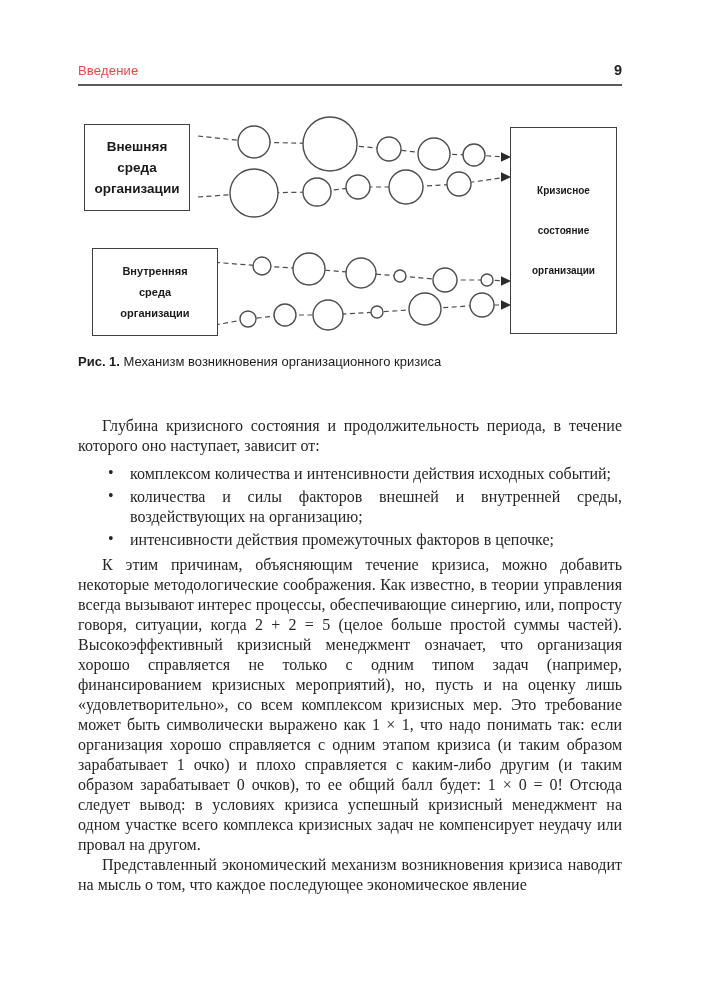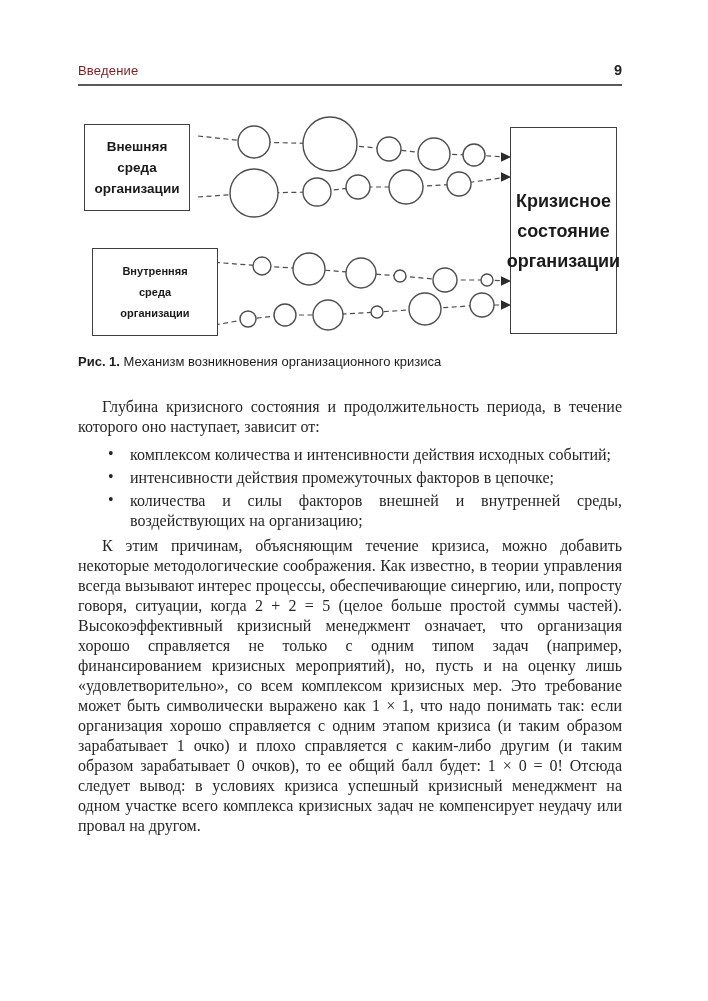--- a/index.html
+++ b/index.html
@@ -13,50 +13,50 @@
     font-family: "Liberation Serif", serif;
     color: #262626;
   }
   
   .runhead {
     display: flex; justify-content: space-between; align-items: baseline;
     padding-top: 62px; padding-bottom: 6px;
     border-bottom: 2px solid #5a5a5a;
     font-family: "Liberation Sans", sans-serif;
   }
-  .runhead .sec { font-size: 13px; color: #7f1d1d; letter-spacing: .2px; }
+  .runhead .sec { font-size: 13px; color: #ef4444; letter-spacing: .2px; }
   .runhead .num { font-size: 14.5px; font-weight: bold; color: #222; }
 
   
   .figure { margin-top: 28px; }
   .diagram { position: relative; width: 544px; height: 232px; }
   .diagram svg { position: absolute; left: 0; top: 0; }
   .dbox {
     position: absolute; box-sizing: border-box;
     border: 1.5px solid #3f3f3f;
     display: flex; align-items: center; justify-content: center;
     text-align: center;
     font-family: "Liberation Sans", sans-serif;
     font-weight: bold; color: #1a1a1a;
     white-space: pre-line;
     background: #fff;
   }
   .dbox.external { left: 6px; top: 10px;  width: 106px; height: 87px;  font-size: 13.5px; line-height: 21px; }
   .dbox.internal { left: 14px; top: 134px; width: 126px; height: 88px;  font-size: 11px; line-height: 21px; }
-  .dbox.crisis   { left: 432px; top: 13px; width: 107px; height: 207px; font-size: 18px;  line-height: 30px; }
+  .dbox.crisis   { left: 432px; top: 13px; width: 107px; height: 207px; font-size: 10px;  line-height: 40px; }
 
   .caption {
     margin-top: 8px; text-align: left;
     font-family: "Liberation Sans", sans-serif;
     font-size: 13px; color: #1d1d1d;
   }
   .caption .cap-label { font-weight: bold; }
 
   
-  .bodytext { margin-top: 28px; font-size: 16px; line-height: 20px; text-align: justify; }
+  .bodytext { margin-top: 47px; font-size: 16px; line-height: 20px; text-align: justify; }
   .bodytext p { margin: 0; text-indent: 24px; }
   ul.bullets { margin: 8px 0 5px 0; padding-left: 52px; list-style: none; }
   ul.bullets li { position: relative; margin-bottom: 3px; text-align: justify; }
   ul.bullets li::before {
     content: "\2022";
     position: absolute; left: -22px; top: -1px;
     font-size: 16px; color: #262626;
   }
 </style>
 </head>
@@ -130,20 +130,21 @@
       <span class="cap-label">Рис. 1.</span>
       <span>Механизм возникновения организационного кризиса</span>
     </div>
   </div>
 
   <div class="bodytext">
     <p>Глубина кризисного состояния и продолжительность периода, в течение которого оно наступает, зависит от:</p>
 
     <ul class="bullets">
       <li>комплексом количества и интенсивности действия исходных событий;</li>
+      <li>количества и силы факторов внешней и внутренней среды, воздействующих на организацию;</li>
       <li>интенсивности действия промежуточных факторов в цепочке;</li>
-      <li>количества и силы факторов внешней и внутренней среды, воздействующих на организацию;</li>
     </ul>
 
     <p>К этим причинам, объясняющим течение кризиса, можно добавить некоторые методологические соображения. Как известно, в теории управления всегда вызывают интерес процессы, обеспечивающие синергию, или, попросту говоря, ситуации, когда 2 + 2 = 5 (целое больше простой суммы частей). Высокоэффективный кризисный менеджмент означает, что организация хорошо справляется не только с одним типом задач (например, финансированием кризисных мероприятий), но, пусть и на оценку лишь «удовлетворительно», со всем комплексом кризисных мер. Это требование может быть символически выражено как 1 × 1, что надо понимать так: если организация хорошо справляется с одним этапом кризиса (и таким образом зарабатывает 1 очко) и плохо справляется с каким-либо другим (и таким образом зарабатывает 0 очков), то ее общий балл будет: 1 × 0 = 0! Отсюда следует вывод: в условиях кризиса успешный кризисный менеджмент на одном участке всего комплекса кризисных задач не компенсирует неудачу или провал на другом.</p>
+    <p>Представленный экономический механизм возникновения кризиса наводит на мысль о том, что каждое последующее экономическое явление</p>
   </div>
 
 </div>
 
 </body></html>

